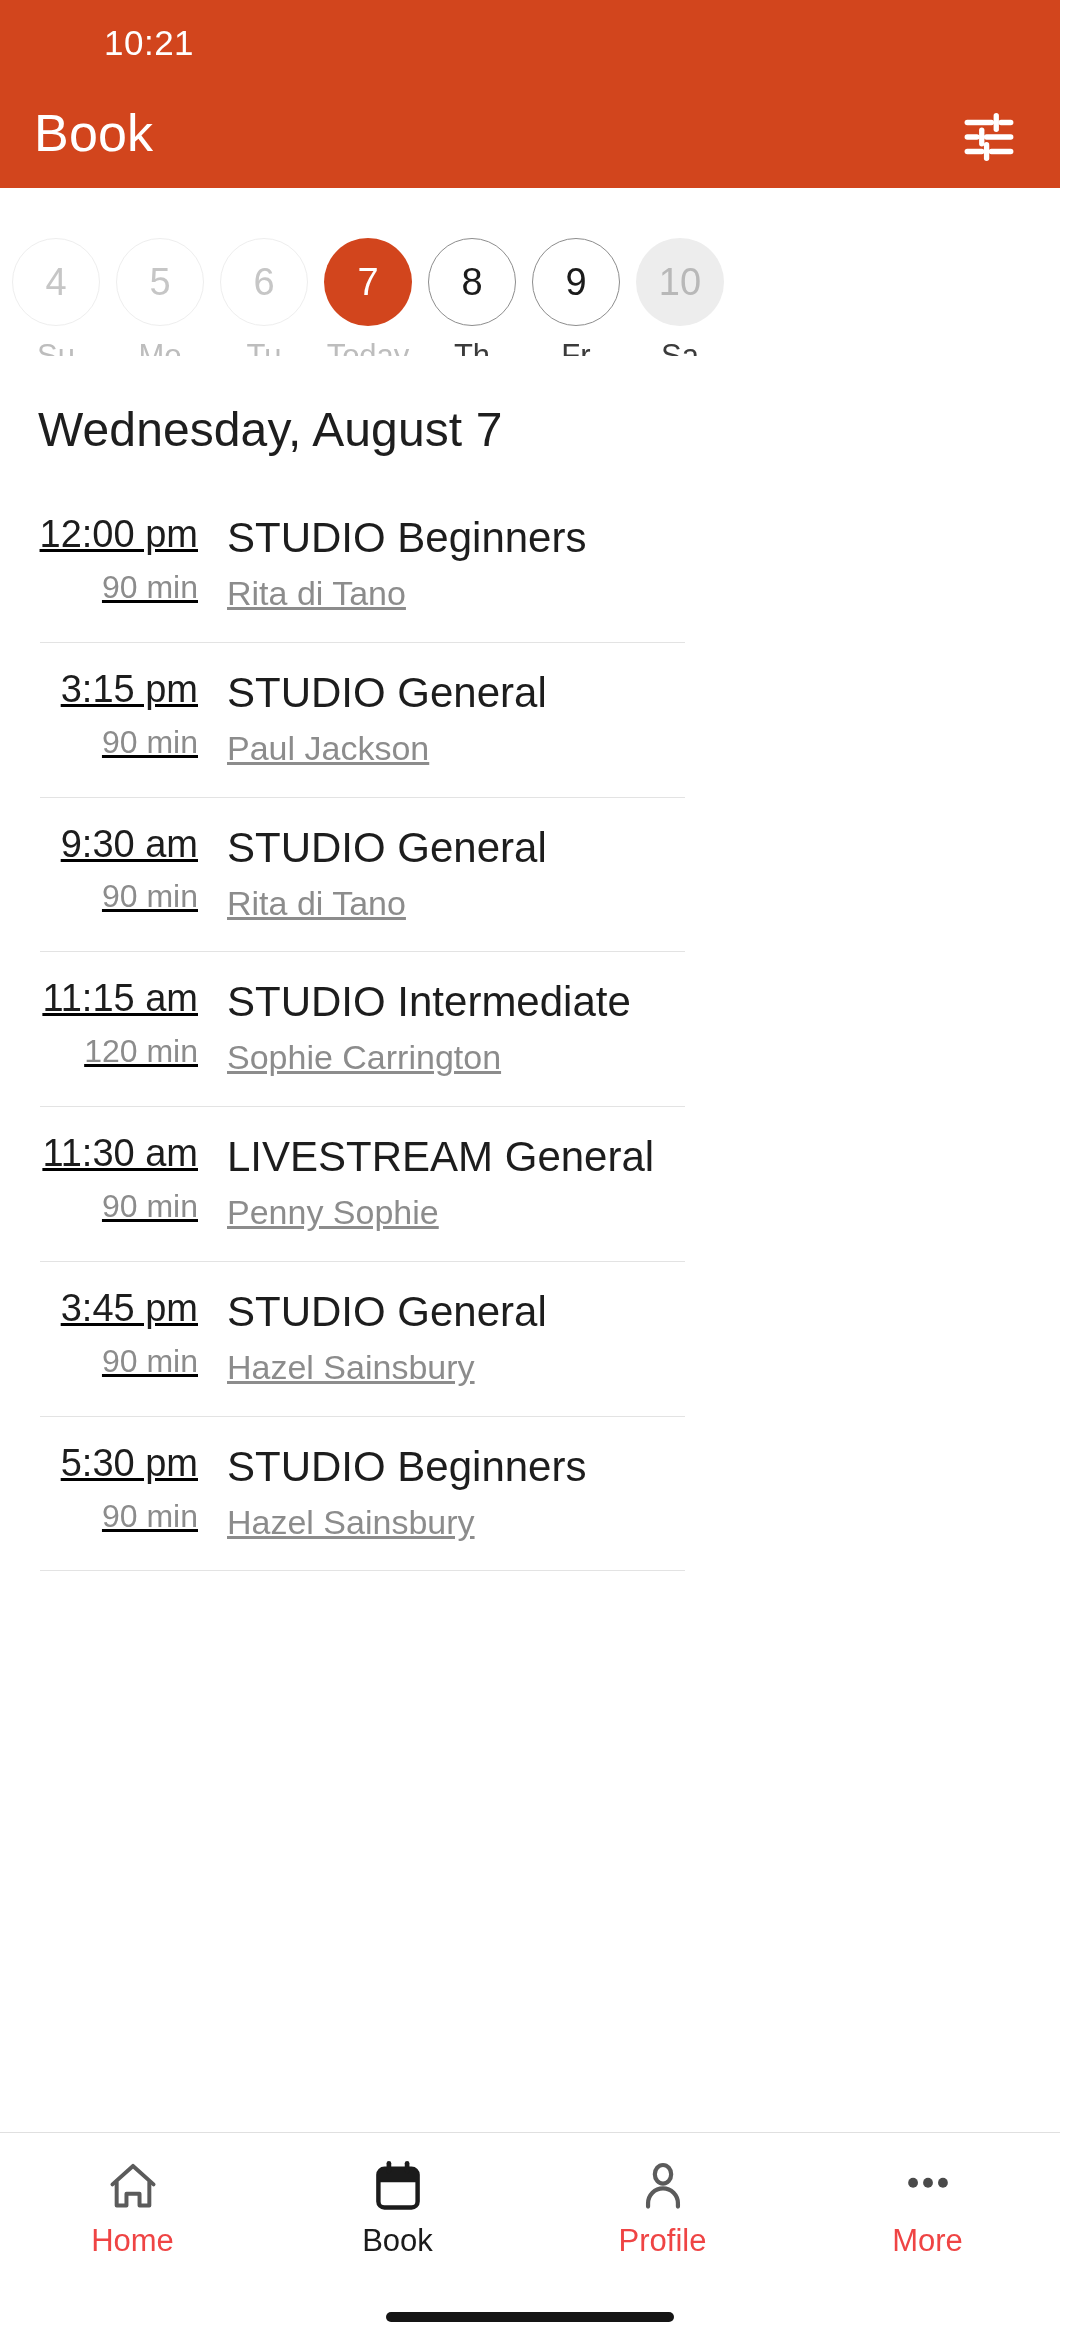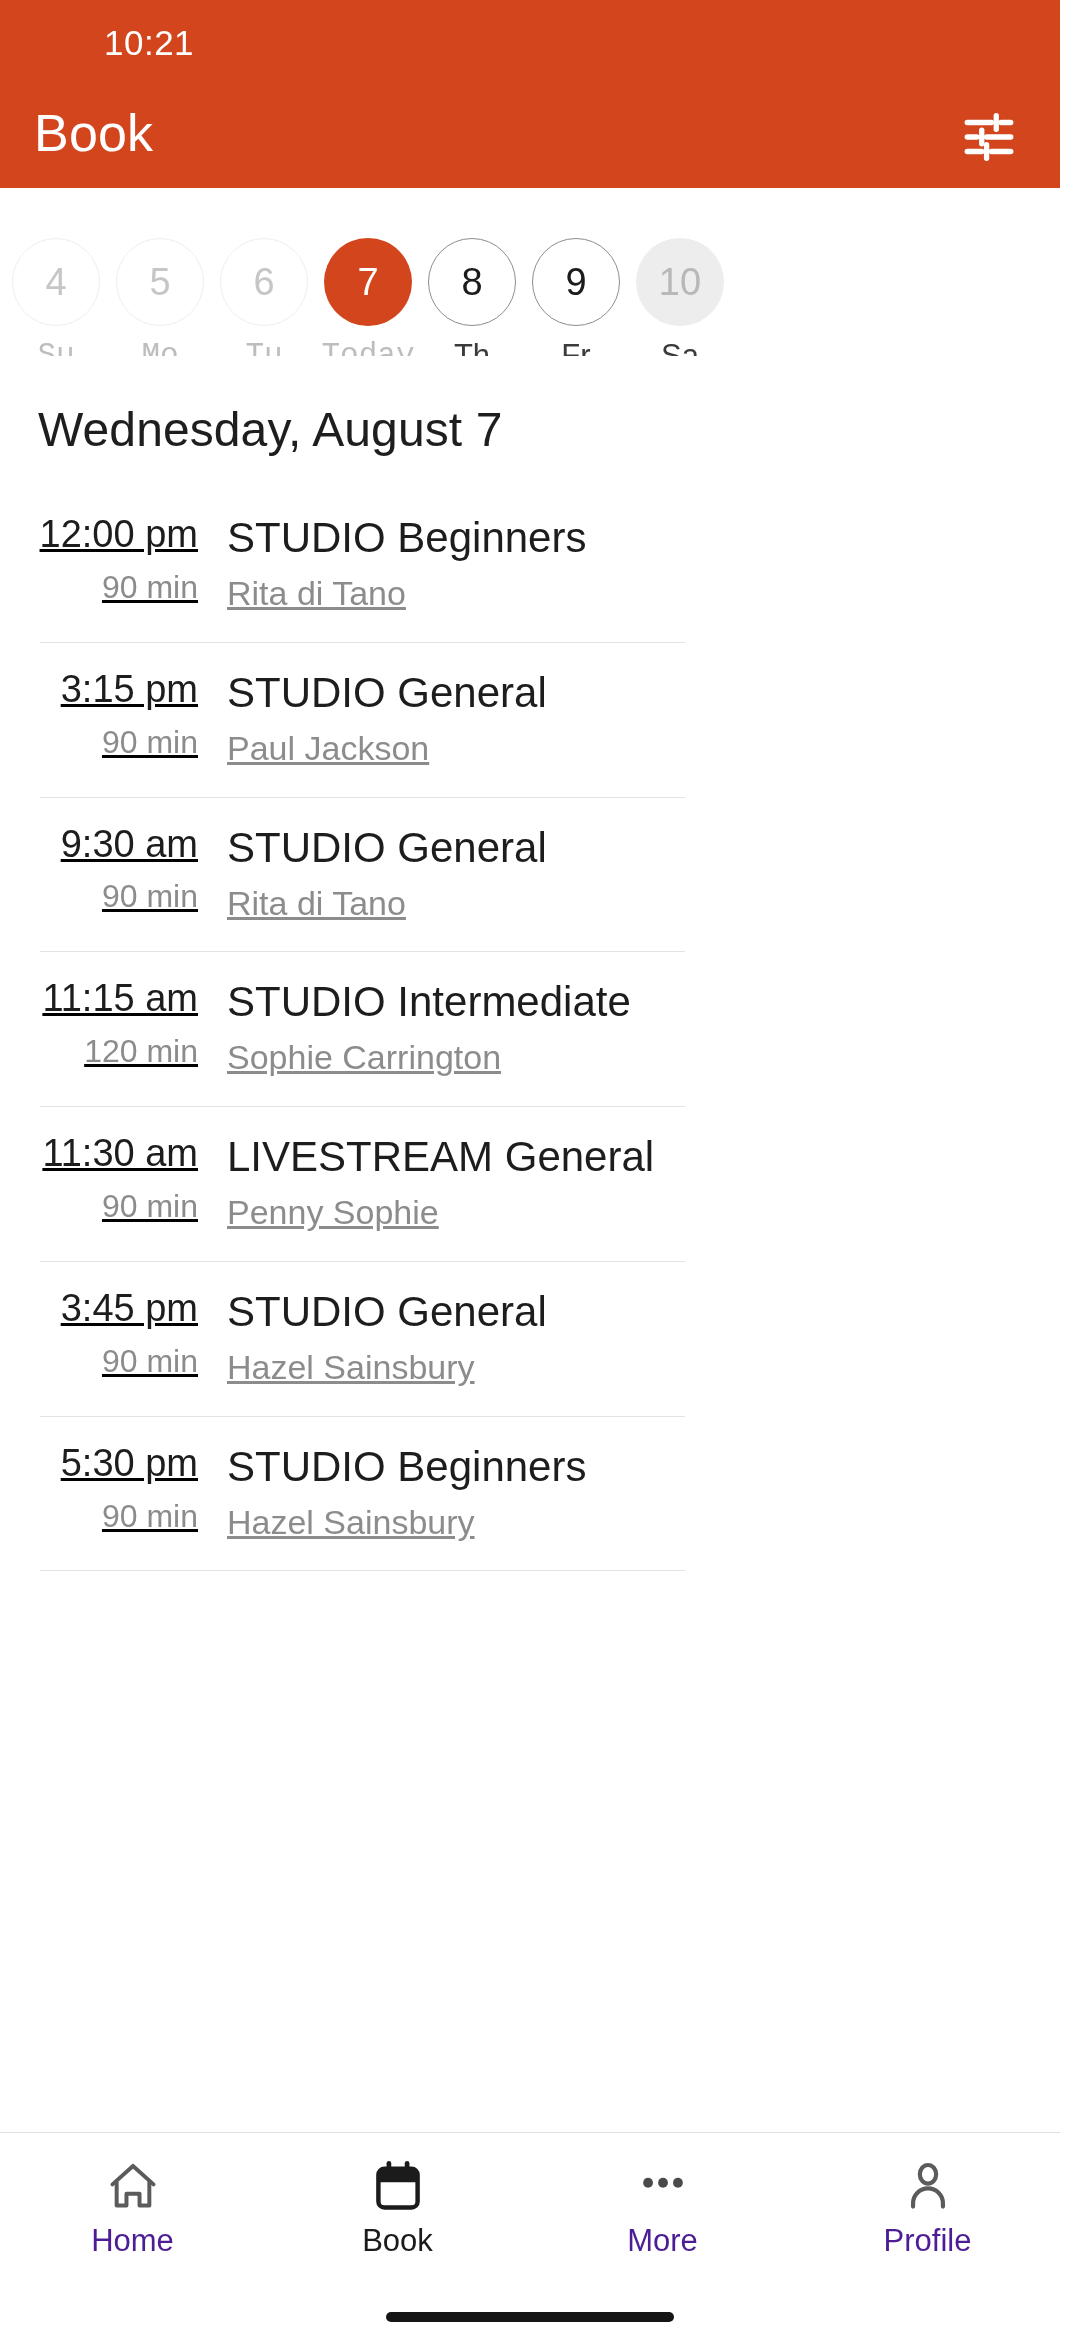--- a/index.html
+++ b/index.html
@@ -114,21 +114,21 @@
     background: #ededed;
     border: none;
     color: #b8b8b8;
   }
 
   .daylabel {
     margin-top: 14px;
     font-size: 31px;
     line-height: 1;
   }
-  .daylabel.muted { color: #bdbdbd; font-family: Liberation Mono, monospace; }
+  .daylabel.muted { color: #bdbdbd; }
   .daylabel.dark  { color: #3b3b3b; }
 
   
   .date-heading {
     padding: 46px 0 0 38px;
     font-size: 48px;
     color: #1e1e1e;
     font-weight: 400;
     letter-spacing: 0.1px;
     flex: 0 0 auto;
@@ -243,21 +243,21 @@
     display: flex;
     align-items: center;
     justify-content: center;
   }
 
   .navicon svg { display: block; }
 
   .navlabel {
     margin-top: 10px;
     font-size: 31px;
-    color: #4c1d95;
+    color: #ef4444;
     line-height: 1;
   }
   .navlabel.active { color: #1b1b1b; }
 
   .home-indicator-wrap {
     flex: 0 0 46px;
     display: flex;
     align-items: center;
     justify-content: center;
     background: #ffffff;
@@ -441,38 +441,38 @@
           <line x1="8.1" y1="2.3" x2="8.1" y2="5.6" stroke="#1b1b1b" stroke-width="2" stroke-linecap="round"></line>
           <line x1="15.9" y1="2.3" x2="15.9" y2="5.6" stroke="#1b1b1b" stroke-width="2" stroke-linecap="round"></line>
         </svg>
       </span>
       <span class="navlabel active">Book</span>
     </div>
 
 
     <div class="navitem">
       <span class="navicon">
+        <svg width="56" height="56" viewBox="0 0 24 24" fill="none" stroke="#5b5b5b" stroke-width="1.8" stroke-linecap="round">
+          <ellipse cx="12" cy="7" rx="3.5" ry="4"></ellipse>
+          <path d="M5.6 20.8v-1.4a6.4 6.4 0 0 1 12.8 0v1.4"></path>
+        </svg>
+      </span>
+      <span class="navlabel">Profile</span>
+    </div>
+
+    <div class="navitem">
+      <span class="navicon">
         <svg width="56" height="56" viewBox="0 0 24 24" fill="#4a4a4a">
           <circle cx="5.6" cy="10.6" r="2.1"></circle>
           <circle cx="12" cy="10.6" r="2.1"></circle>
           <circle cx="18.4" cy="10.6" r="2.1"></circle>
         </svg>
       </span>
       <span class="navlabel">More</span>
     </div>
 
-    <div class="navitem">
-      <span class="navicon">
-        <svg width="56" height="56" viewBox="0 0 24 24" fill="none" stroke="#5b5b5b" stroke-width="1.8" stroke-linecap="round">
-          <ellipse cx="12" cy="7" rx="3.5" ry="4"></ellipse>
-          <path d="M5.6 20.8v-1.4a6.4 6.4 0 0 1 12.8 0v1.4"></path>
-        </svg>
-      </span>
-      <span class="navlabel">Profile</span>
-    </div>
-
   </div>
 
   <div class="home-indicator-wrap">
     <div class="home-indicator"></div>
   </div>
 
 </div>
 
 </body></html>

